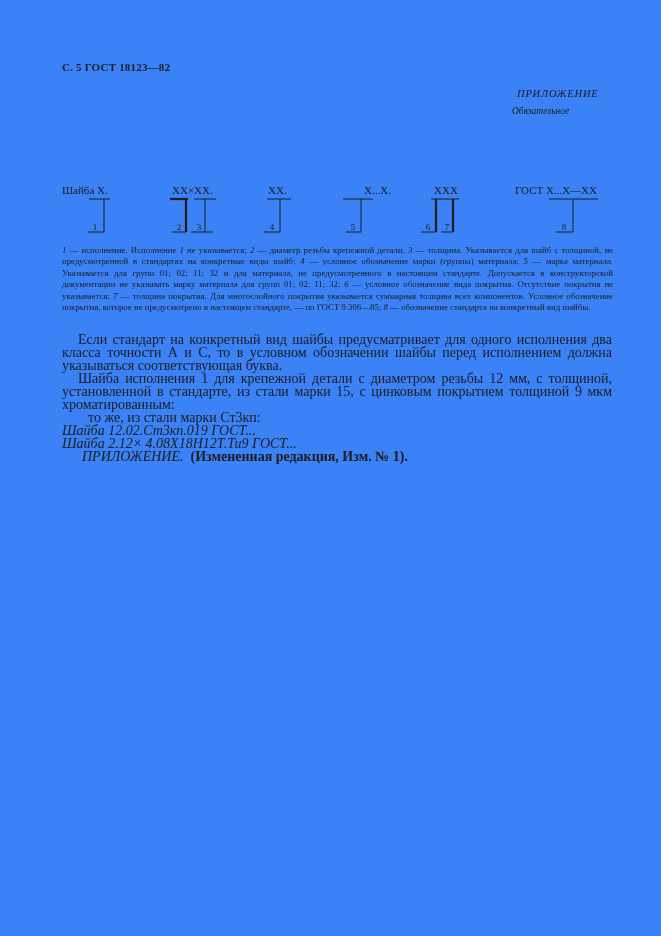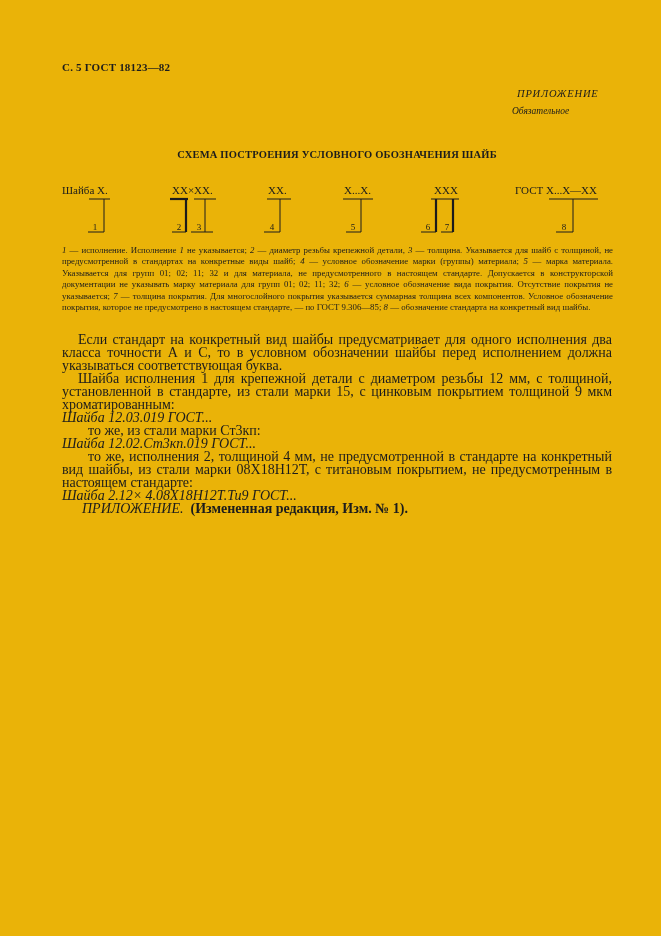--- a/index.html
+++ b/index.html
@@ -1,19 +1,19 @@
 <!DOCTYPE html>
 <html><head>
 <meta charset="utf-8">
 <style>
   html,body{margin:0;padding:0;background:#888;}
   .page{
     position:relative;
     width:661px;height:936px;
-    background:#eab308;
+    background:#3b82f6;
     font-family:"Liberation Serif","DejaVu Serif",serif;
     color:#1c1c1c;
     overflow:hidden;
   }
   .hdr{position:absolute;left:62px;top:61px;font-size:11px;font-weight:bold;letter-spacing:.2px;}
   .annex{position:absolute;left:512px;top:88px;font-style:italic;}
   .annex .a1{font-size:10.5px;letter-spacing:.8px;padding-left:5px;}
   .annex .a2{font-size:9.5px;margin-top:7px;}
   .title{position:absolute;left:62px;top:149px;width:550px;text-align:center;
          font-size:10.5px;font-weight:bold;letter-spacing:.2px;}
@@ -40,27 +40,26 @@
 
 <div class="page">
 
   <div class="hdr">С. 5 ГОСТ 18123—82</div>
 
   <div class="annex">
     <div class="a1">ПРИЛОЖЕНИЕ</div>
     <div class="a2">Обязательное</div>
   </div>
 
-  <div class="title">СХЕМА ПОСТРОЕНИЯ УСЛОВНОГО ОБОЗНАЧЕНИЯ ШАЙБ</div>
 
   <div class="schematic">
     <span class="slabel" style="left:62px">Шайба X.</span>
     <span class="slabel" style="left:172px">XX×XX.</span>
     <span class="slabel" style="left:268px">XX.</span>
-    <span class="slabel" style="left:344px">X...X.</span>
+    <span class="slabel" style="left:364px">X...X.</span>
     <span class="slabel" style="left:434px">XXX</span>
     <span class="slabel" style="left:515px">ГОСТ X...X—XX</span>
 
     <svg width="661" height="54" viewBox="0 0 661 54">
       <g>
         <line x1="89" y1="15" x2="110" y2="15"></line>
         <line x1="104" y1="15" x2="104" y2="48"></line>
         <line x1="88" y1="48" x2="104" y2="48"></line>
         <text x="95" y="45.5" text-anchor="middle">1</text>
       </g>
@@ -104,21 +103,19 @@
         <text x="564" y="45.5" text-anchor="middle">8</text>
       </g>
     </svg>
   </div>
 
   <div class="notes"><span class="it">1</span><span> — исполнение. Исполнение </span><span class="it">1</span><span> не указывается; </span><span class="it">2</span><span> — диаметр резьбы крепежной детали, </span><span class="it">3</span><span> — толщина. Указывается для шайб с толщиной, не предусмотренной в стандартах на конкретные виды шайб; </span><span class="it">4</span><span> — условное обозначение марки (группы) материала; </span><span class="it">5</span><span> — марка материала. Указывается для групп 01; 02; 11; 32 и для материала, не предусмотренного в настоящем стандарте. Допускается в конструкторской документации не указывать марку материала для групп 01; 02; 11; 32; </span><span class="it">6</span><span> — условное обозначение вида покрытия. Отсутствие покрытия не указывается; </span><span class="it">7</span><span> — толщина покрытия. Для многослойного покрытия указывается суммарная толщина всех компонентов. Условное обозначение покрытия, которое не предусмотрено в настоящем стандарте, — по ГОСТ 9.306—85; </span><span class="it">8</span><span> — обозначение стандарта на конкретный вид шайбы.</span></div>
 
   <div class="body">
     <p class="p-ind">Если стандарт на конкретный вид шайбы предусматривает для одного исполнения два класса точности А и С, то в условном обозначении шайбы перед исполнением должна указываться соответствующая буква.</p>
     <p class="p-ind">Шайба исполнения 1 для крепежной детали с диаметром резьбы 12 мм, с толщиной, установленной в стандарте, из стали марки 15, с цинковым покрытием толщиной 9 мкм хроматированным:</p>
-    <p class="example">Шайба 12.03.019 ГОСТ...</p>
     <p class="p-ind2">то же, из стали марки Ст3кп:</p>
     <p class="example">Шайба 12.02.Ст3кп.019 ГОСТ...</p>
-    <p class="p-ind2">то же, исполнения 2, толщиной 4 мм, не предусмотренной в стандарте на конкретный вид шайбы, из стали марки 08Х18Н12Т, с титановым покрытием, не предусмотренным в настоящем стандарте:</p>
     <p class="example">Шайба 2.12× 4.08Х18Н12Т.Ти9 ГОСТ...</p>
     <p class="final"><span class="it">ПРИЛОЖЕНИЕ.</span>&nbsp;&nbsp;<span class="bd">(Измененная редакция, Изм. № 1).</span></p>
   </div>
 
 </div>
 
 </body></html>

